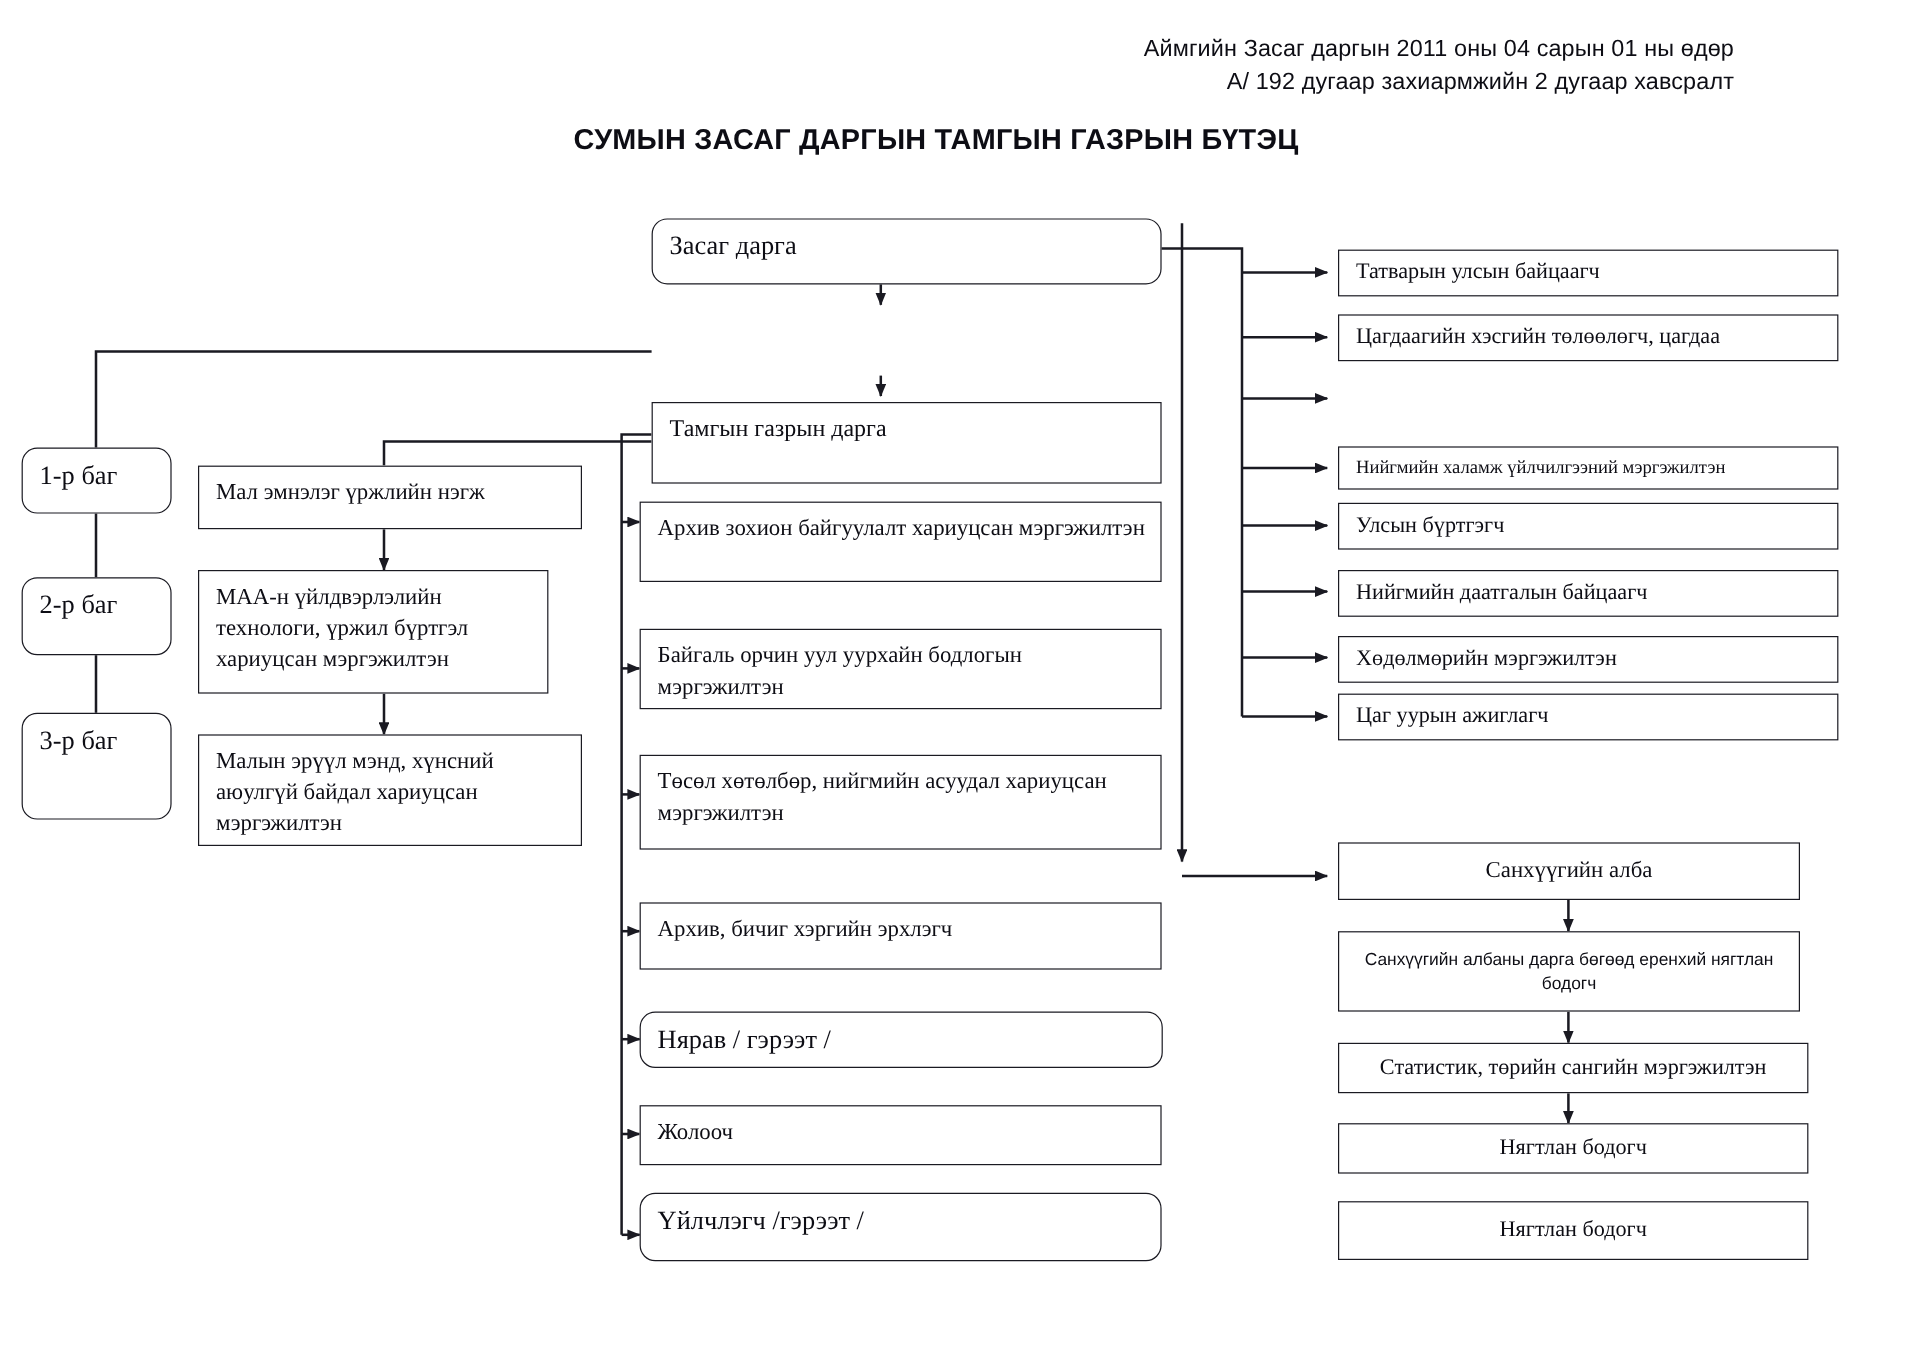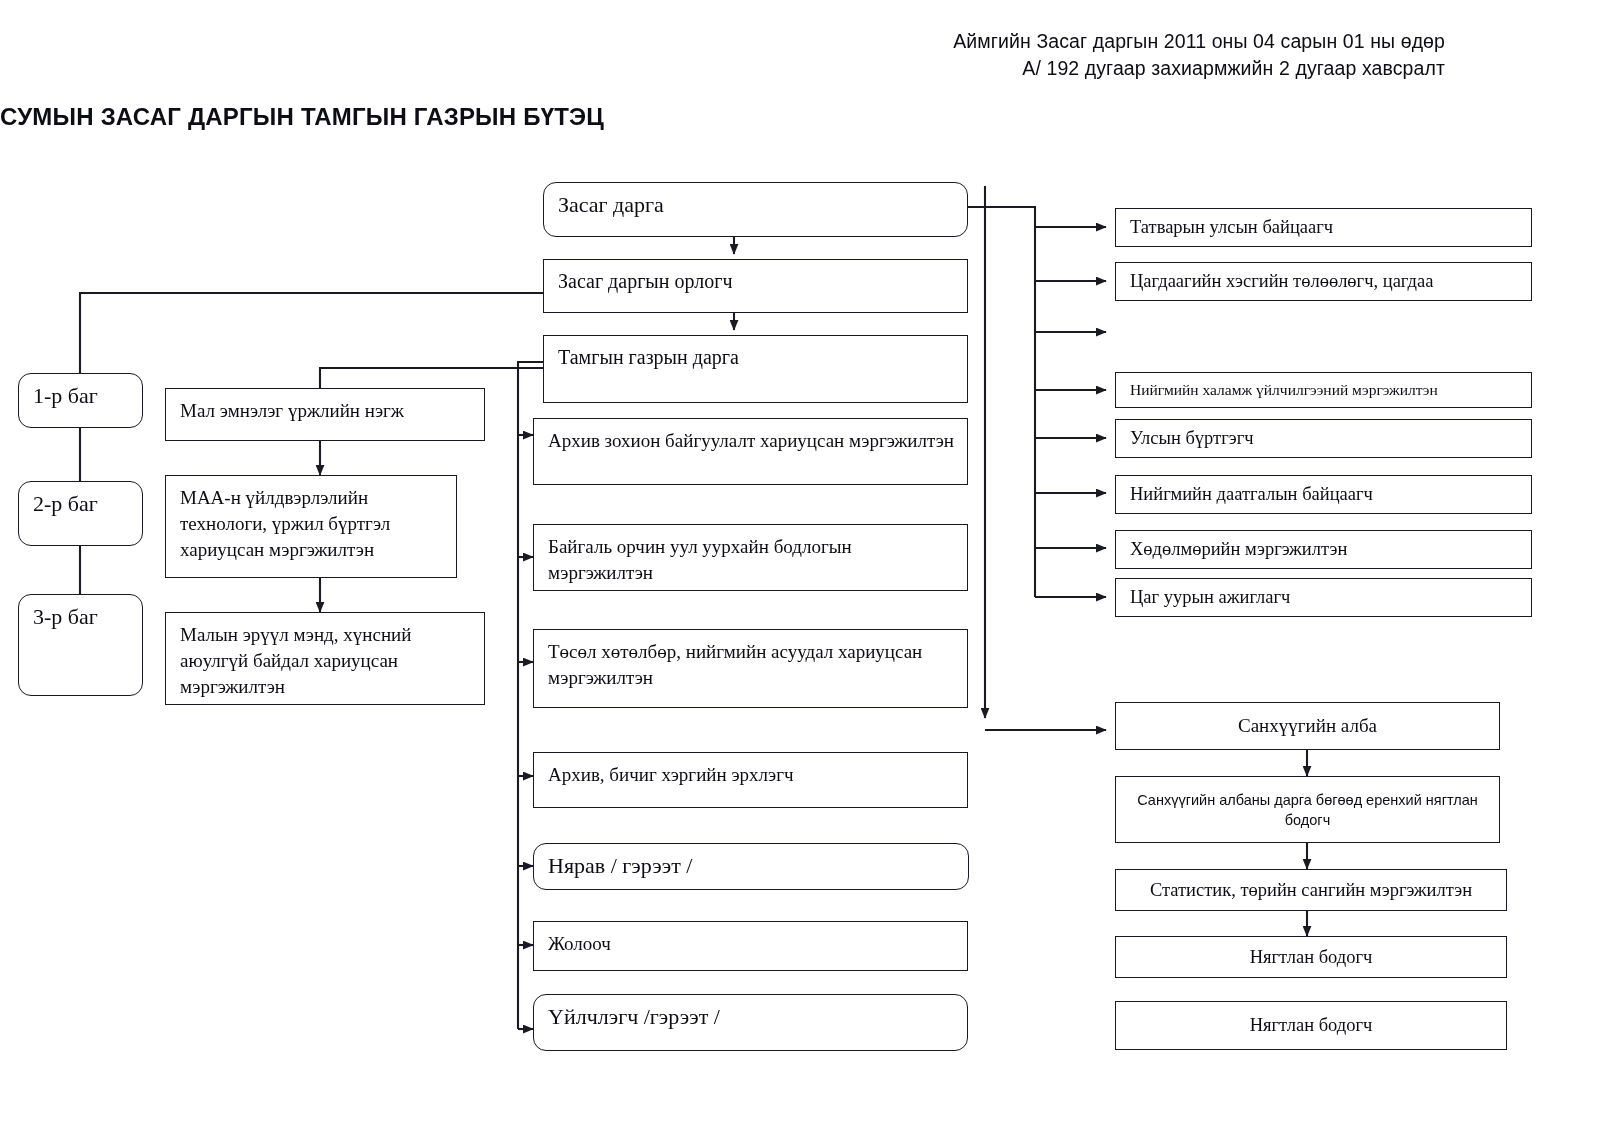--- a/index.html
+++ b/index.html
@@ -35,21 +35,21 @@
     letter-spacing: 0.1px;
     white-space: nowrap;
   }
   .header-note div { display: block; }
 
   .chart-title {
     position: absolute;
     left: 0;
     top: 103px;
     width: 1560px;
-    text-align: left;
+    text-align: center;
     font-family: "Liberation Sans", "DejaVu Sans", sans-serif;
     font-size: 24px;
     font-weight: 700;
     letter-spacing: 0.2px;
     white-space: nowrap;
   }
 
   
   .node {
     position: absolute;
@@ -162,23 +162,20 @@
       <line x1="1307" y1="750" x2="1307" y2="776" marker-end="url(#ah)"></line>
       <line x1="1307" y1="843" x2="1307" y2="869" marker-end="url(#ah)"></line>
       <line x1="1307" y1="911" x2="1307" y2="936" marker-end="url(#ah)"></line>
     </g>
   </svg>
 
   <div class="node al-left fs-22" style="left:543px; top:182px; width:425px; height:55px;">
     <span class="label">Засаг дарга</span>
   </div>
 
-  <div class="node al-left fs-20" style="left:543px; top:259px; width:425px; height:54px;">
-    <span class="label">Засаг даргын орлогч</span>
-  </div>
 
   <div class="node al-left fs-20" style="left:543px; top:335px; width:425px; height:68px;">
     <span class="label">Тамгын газрын дарга</span>
   </div>
 
   <div class="node al-left fs-19" style="left:533px; top:418px; width:435px; height:67px;">
     <span class="label">Архив зохион байгуулалт хариуцсан мэргэжилтэн</span>
   </div>
 
   <div class="node al-left fs-19" style="left:533px; top:524px; width:435px; height:67px;">
@@ -206,21 +203,21 @@
   </div>
 
   <div class="node al-left fs-22" style="left:18px; top:373px; width:125px; height:55px;">
     <span class="label">1-р баг</span>
   </div>
 
   <div class="node al-left fs-22" style="left:18px; top:481px; width:125px; height:65px;">
     <span class="label">2-р баг</span>
   </div>
 
-  <div class="node al-left fs-22" style="left:18px; top:594px; width:125px; height:102px;">
+  <div class="node al-left fs-22" style="left:18px; top:594px; width:125px; height:89px;">
     <span class="label">3-р баг</span>
   </div>
 
   <div class="node al-left fs-19" style="left:165px; top:388px; width:320px; height:53px;">
     <span class="label">Мал эмнэлэг  үржлийн нэгж</span>
   </div>
 
   <div class="node al-left fs-19" style="left:165px; top:475px; width:292px; height:103px;">
     <span class="label">МАА-н үйлдвэрлэлийн технологи, үржил бүртгэл хариуцсан мэргэжилтэн</span>
   </div>

